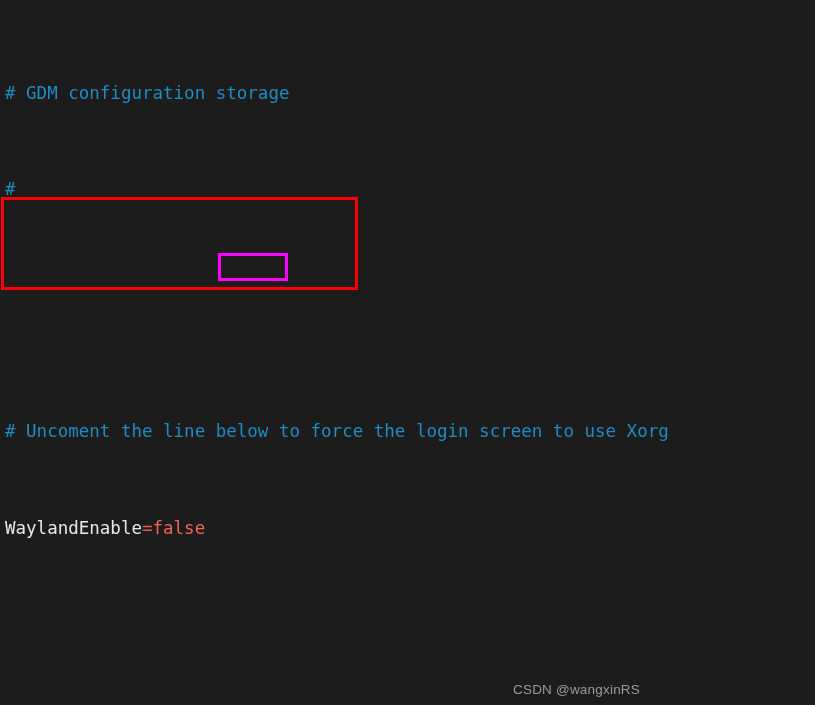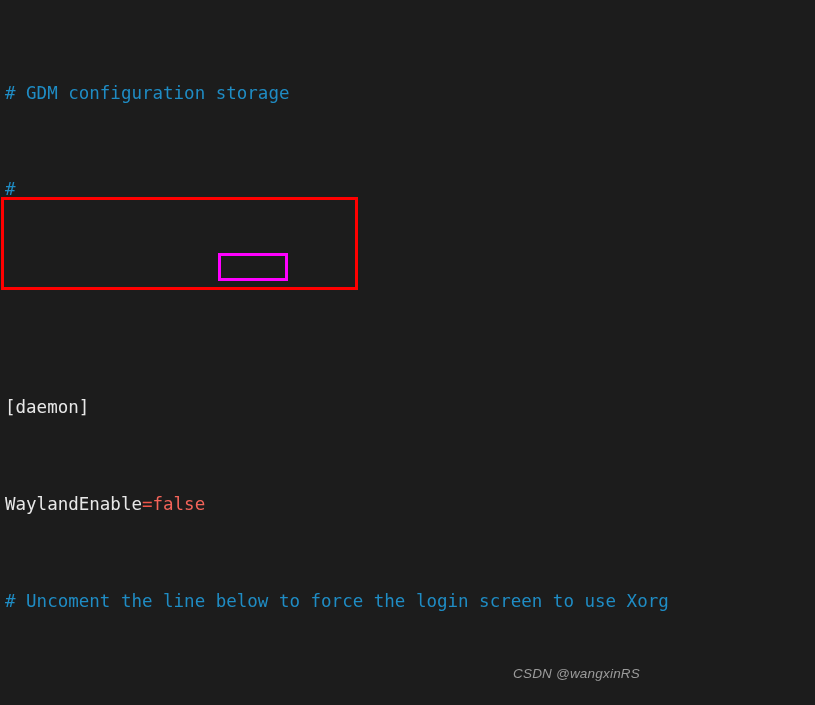--- a/index.html
+++ b/index.html
@@ -66,47 +66,45 @@
     width: 70px;
     height: 28px;
     border: 3px solid #ff00ff;
     box-sizing: border-box;
     pointer-events: none;
   }
 
   .watermark {
     position: absolute;
     right: 10px;
-    bottom: 24px;
+    bottom: 8px;
     color: #9b9b9b;
     font-size: 13.5px;
     font-family: "Liberation Sans", sans-serif;
     letter-spacing: 0.2px;
-    font-style: italic;
   }
 </style>
 </head>
 <body>
 
 <div id="editor">
 
   <div class="code">
 
     <div class="line"><span class="cmt"># GDM configuration storage</span></div>
 
     <div class="line"><span class="cmt">#</span></div>
 
 
     <div class="line">&nbsp;</div>
 
-    <div class="line"><span class="sect">[daemon]</span></div>
+
+    <div class="line"><span class="cmt"># Uncoment the line below to force the login screen to use Xorg</span></div>
 
     <div class="line"><span class="key">WaylandEnable</span><span class="op-r">=</span><span class="val-false">false</span></div>
-
-    <div class="line"><span class="cmt"># Uncoment the line below to force the login screen to use Xorg</span></div>
 
     
 
     
 
     
 
     
 
     

